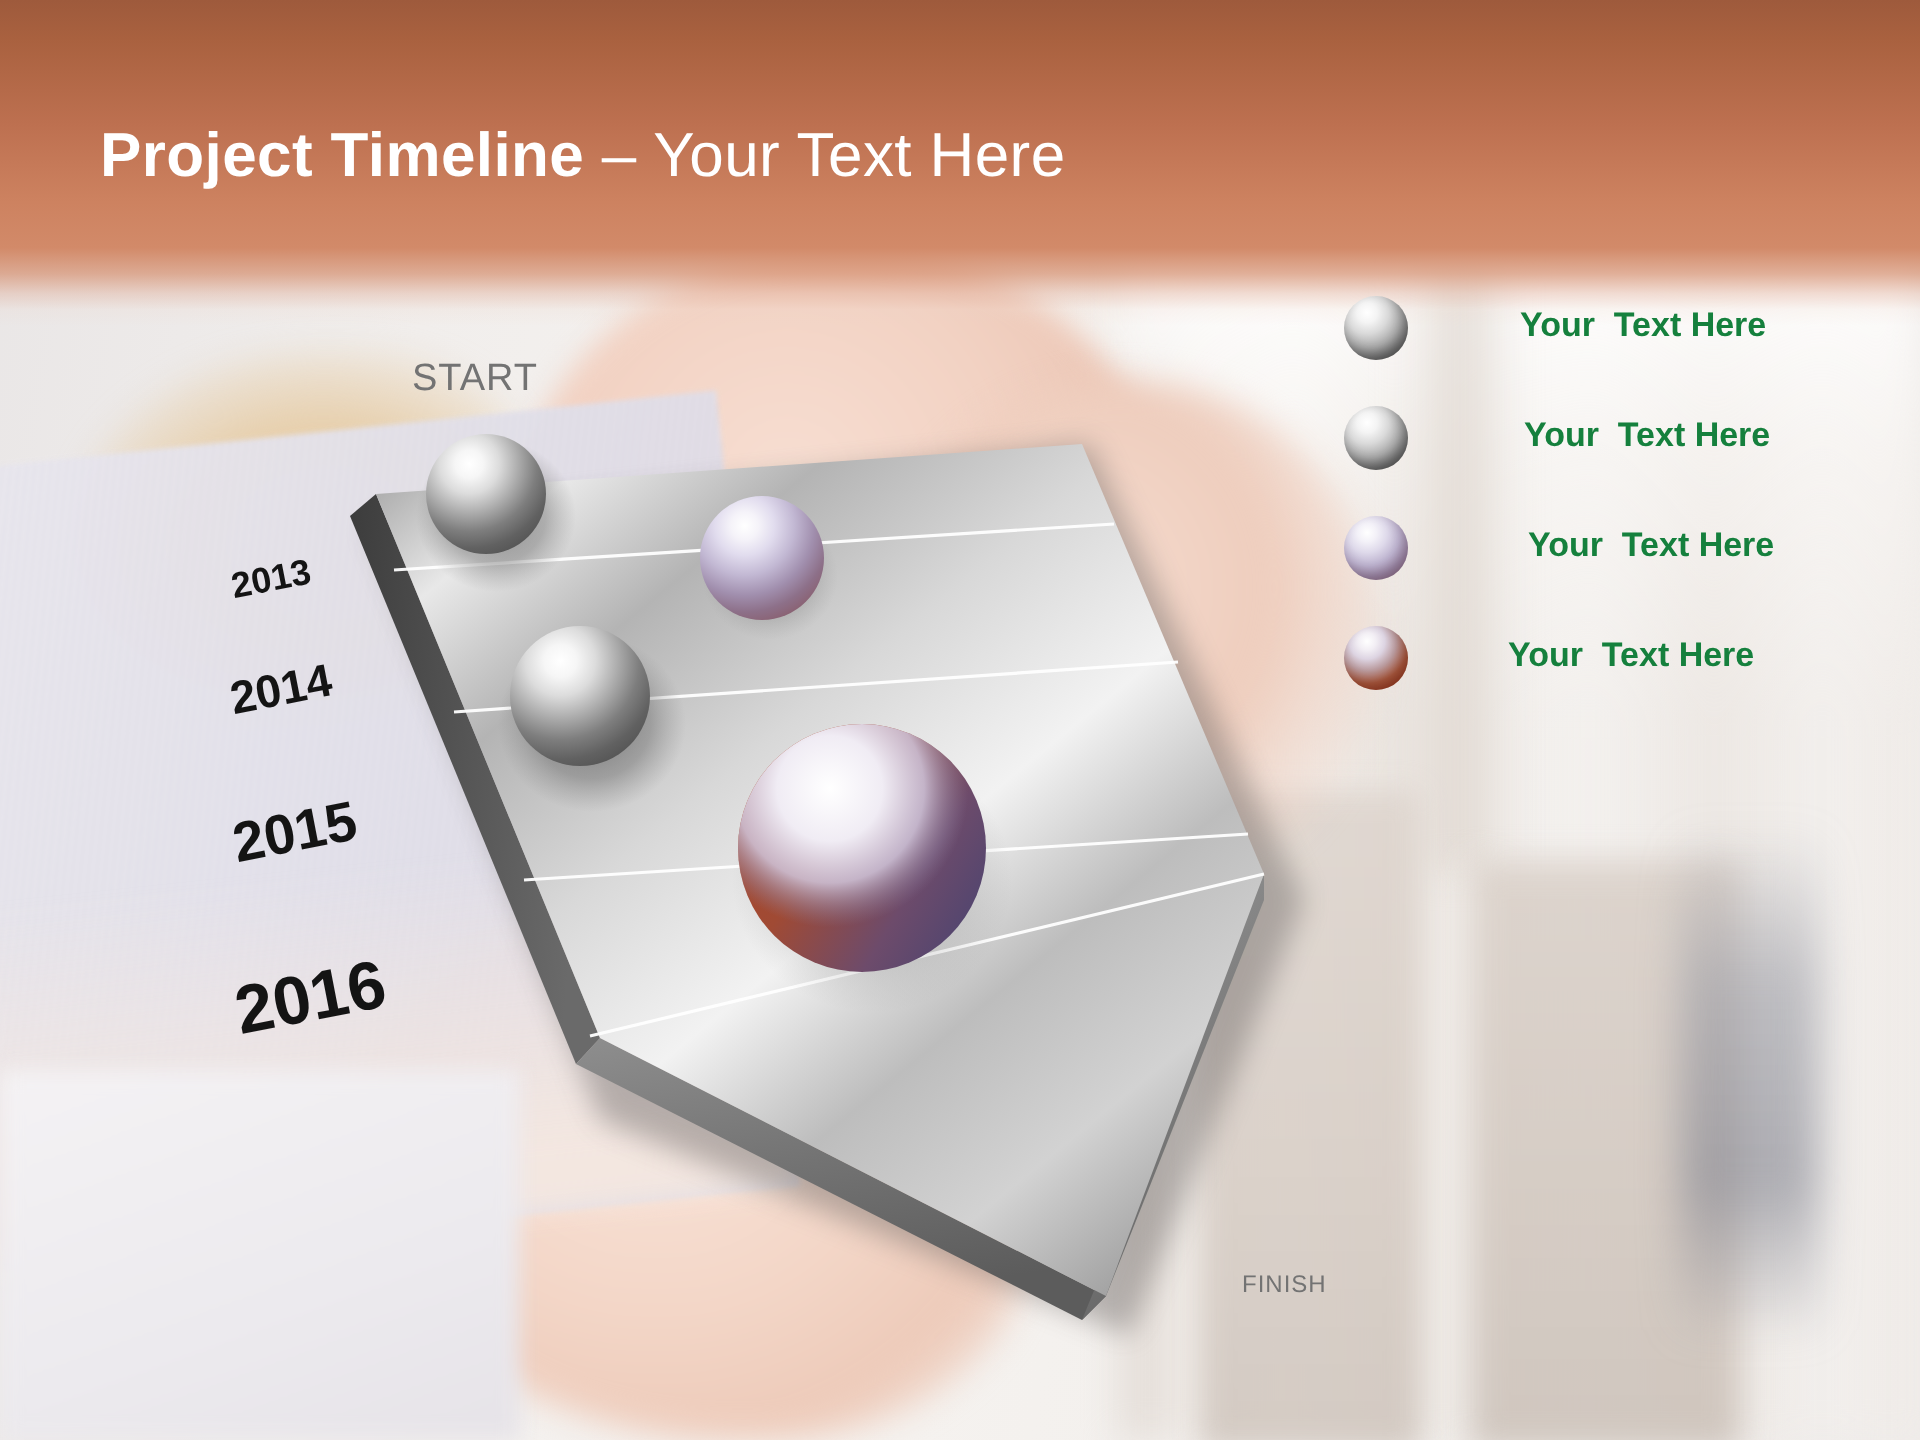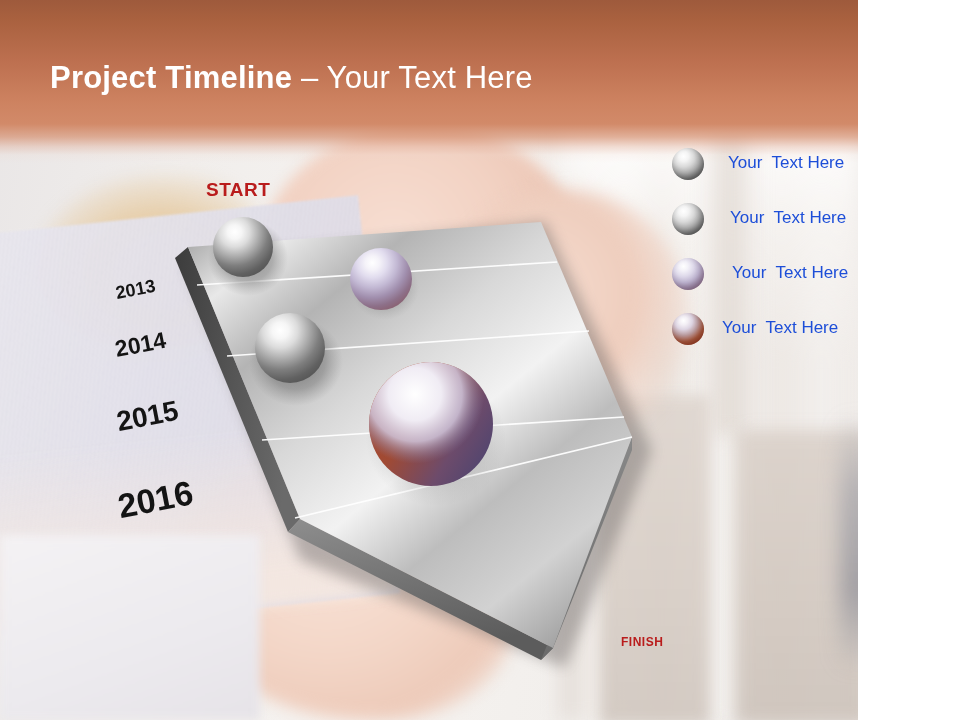--- a/index.html
+++ b/index.html
@@ -1,20 +1,20 @@
 <!DOCTYPE html>
 <html><head>
 <meta charset="utf-8">
 <style>
   html,body{margin:0;padding:0;background:#fff;}
   body{font-family:"Liberation Sans",sans-serif;}
 
   #slide{
     position:relative;
-    width:858px;height:720px;
+    width:960px;height:720px;
     overflow:hidden;
     background:#efeae6;
   }
 
   
   .bg-layer{position:absolute;inset:0;}
 
   
   .bg-base{
     background:
@@ -138,36 +138,36 @@
     transform-origin:left bottom;
     white-space:nowrap;
   }
   .year-2013{left:118px;top:283px;font-size:18px;transform:rotate(-11deg);}
   .year-2014{left:118px;top:336px;font-size:23px;transform:rotate(-11deg);}
   .year-2015{left:120px;top:406px;font-size:28px;transform:rotate(-11deg);}
   .year-2016{left:122px;top:487px;font-size:34px;transform:rotate(-11deg);}
 
   
   .marker-label{
-    position:absolute;color:#b91c1c;font-weight:bold;white-space:nowrap;
+    position:absolute;color:#737373;font-weight:normal;white-space:nowrap;
   }
   .start-label{left:206px;top:179px;font-size:19px;letter-spacing:.5px;}
   .finish-label{left:621px;top:635px;font-size:12px;letter-spacing:.5px;}
 
   
   .legend{position:absolute;left:672px;top:148px;width:280px;}
   .legend-row{
     position:relative;height:55px;
   }
   .legend-bullet{
     position:absolute;left:0;top:0;width:32px;height:32px;border-radius:50%;
   }
   .legend-text{
     position:absolute;top:5px;
-    font-size:17px;font-weight:normal;color:#1d4ed8;white-space:pre;
+    font-size:17px;font-weight:bold;color:#15803d;white-space:pre;margin-left:32px;
   }
   .lt0{left:56px;} .lt1{left:58px;} .lt2{left:60px;} .lt3{left:50px;}
 
   
   .sph-gray{
     background:
       radial-gradient(circle at 36% 26%,#ffffff 0%,#f4f4f4 16%,#d9d9d9 34%,#a9a9a9 56%,#7b7b7b 74%,#5f5f5f 90%,#575757 100%);
     box-shadow:inset -2px -3px 6px rgba(0,0,0,.28);
   }
   .sph-lav{

